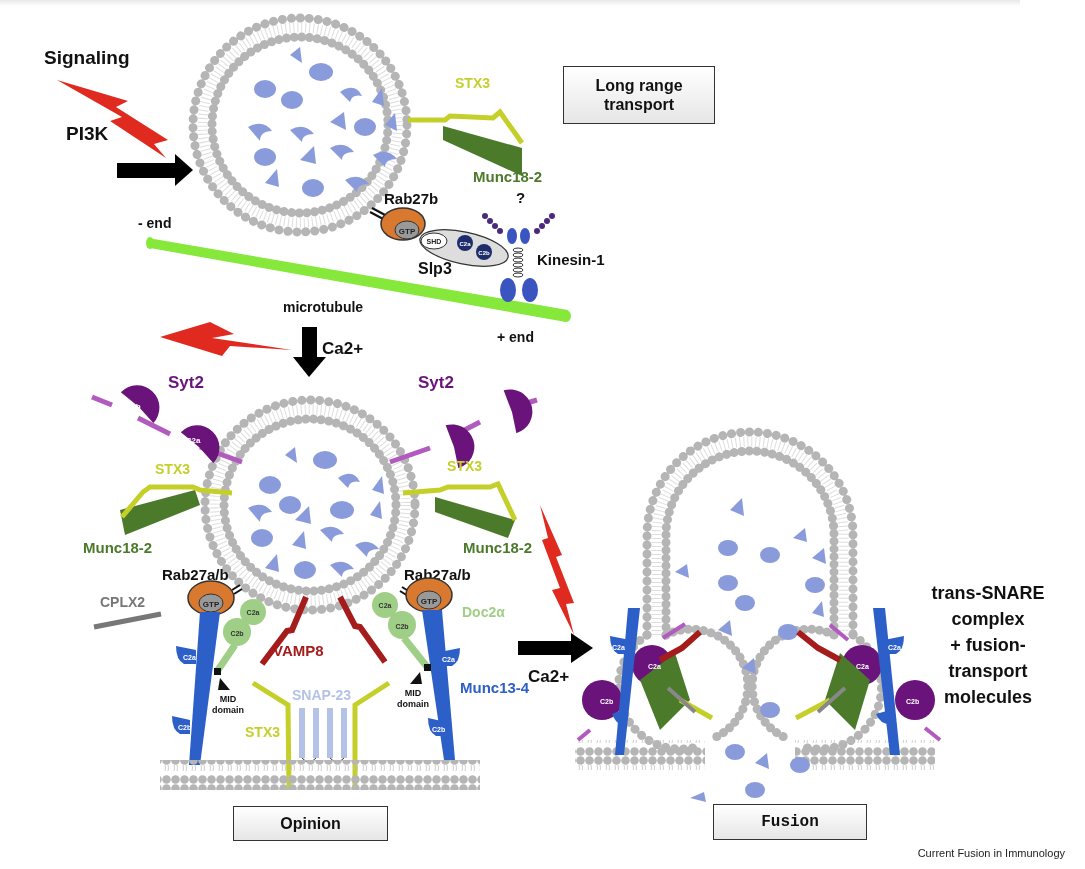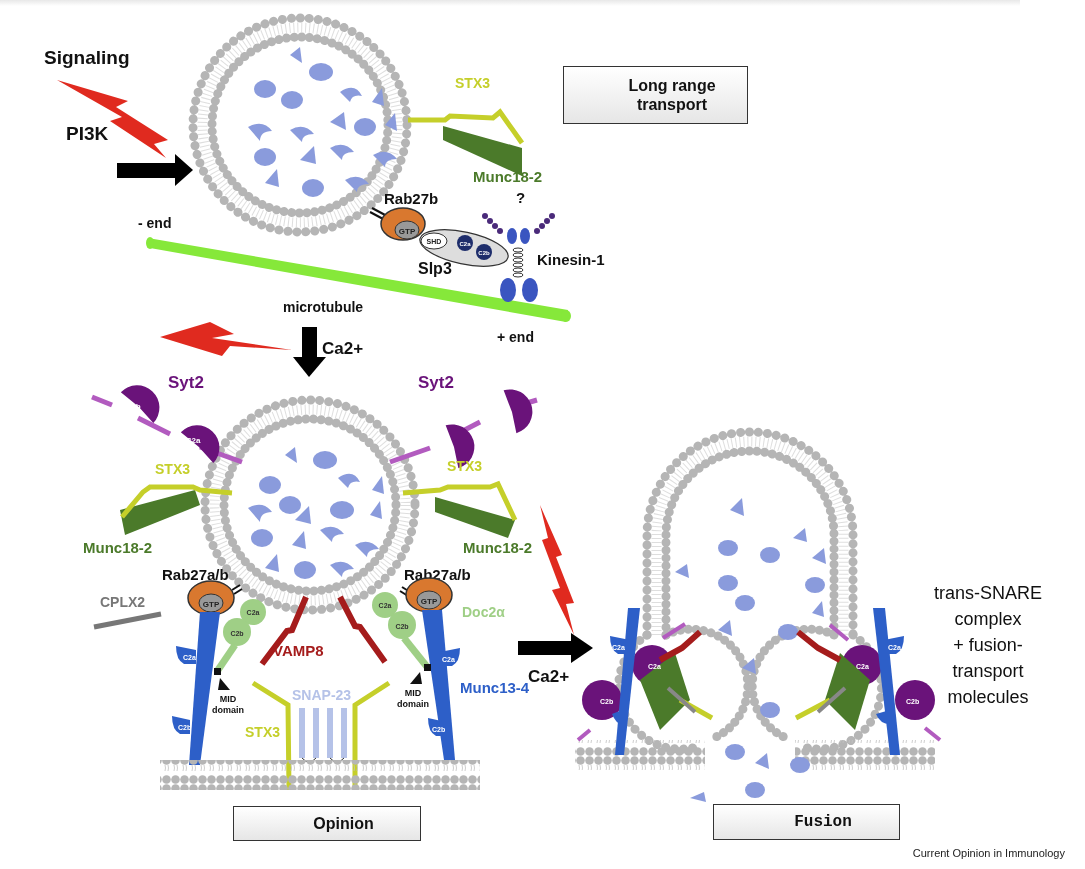--- a/index.html
+++ b/index.html
@@ -1,22 +1,22 @@
 <!DOCTYPE html>
 <html><head>
 <meta charset="utf-8">
 <style>
   html, body { margin:0; padding:0; background:#ffffff; }
   body { width:1085px; height:869px; position:relative; overflow:hidden; font-family:"Liberation Sans", sans-serif; }
   .topbar { position:absolute; left:0; top:0; width:1020px; height:6px; background:linear-gradient(#e8e8e8,#ffffff); }
   svg#diagram { position:absolute; left:0; top:0; }
   .lbl { font-family:"Liberation Sans", sans-serif; font-weight:700; }
-  .box { position:absolute; border:1.5px solid #333; background:linear-gradient(#ffffff,#e6e6e6); display:flex; align-items:center; justify-content:center; text-align:center; font-weight:700; font-size:16px; color:#111; line-height:19px;padding-left:33px; }
+  .box { position:absolute; border:1.5px solid #333; background:linear-gradient(#ffffff,#e6e6e6); display:flex; align-items:center; justify-content:center; text-align:center; font-weight:700; font-size:16px; color:#111; line-height:19px; }
   .credit { position:absolute; right:20px; bottom:10px; font-size:11px; color:#222; }
-  .side-note { position:absolute; left:918px; top:580px; width:140px; text-align:center; font-weight:400; font-size:18px; line-height:26px; color:#111; }
+  .side-note { position:absolute; left:918px; top:580px; width:140px; text-align:center; font-weight:700; font-size:18px; line-height:26px; color:#111; }
 </style>
 </head>
 <body>
 
 <div class="topbar"></div>
 
 <svg id="diagram" width="1085" height="869" viewBox="0 0 1085 869">
   <defs>
     <pattern id="lipidH" x="0" y="0" width="9" height="28" patternUnits="userSpaceOnUse">
       <circle cx="4.5" cy="4.5" r="4.3" fill="#b5b5b5"></circle>
@@ -365,13 +365,13 @@
 </div>
 
 <div class="side-note">
   <div>trans-SNARE</div>
   <div>complex</div>
   <div>+ fusion-</div>
   <div>transport</div>
   <div>molecules</div>
 </div>
 
-<div class="credit">Current Opinion in Immunology</div>
+<div class="credit">Current Fusion in Immunology</div>
 
 </body></html>

